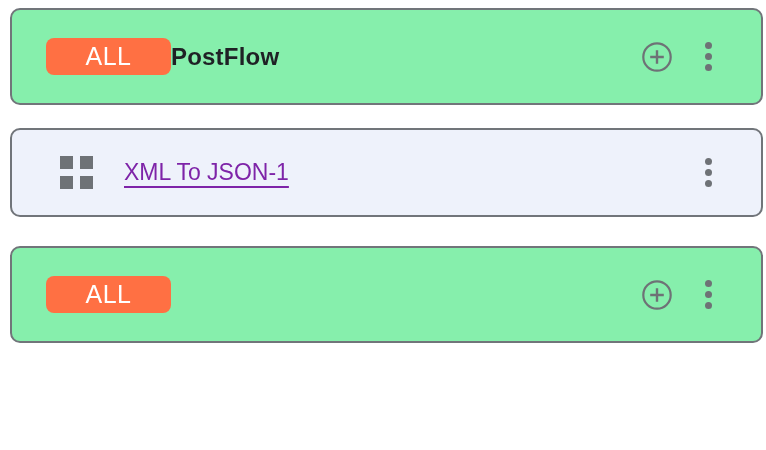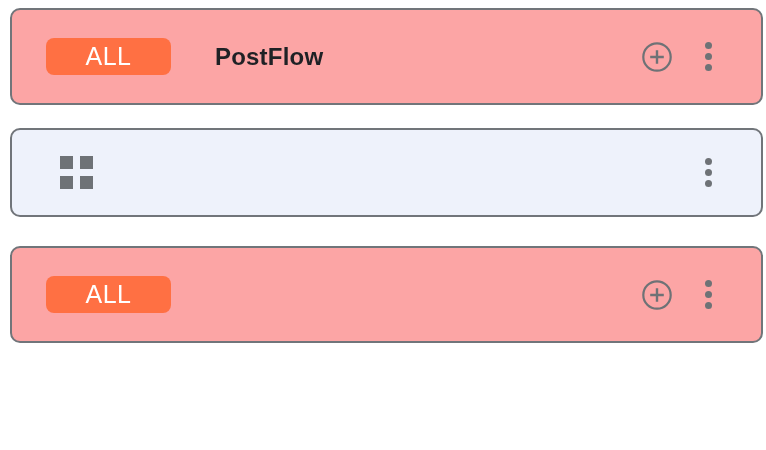--- a/index.html
+++ b/index.html
@@ -8,21 +8,21 @@
     background: #ffffff;
     font-family: "Liberation Sans", sans-serif;
     overflow: hidden;
   }
   .stage { padding: 8px 3px 0 10px; }
 
   .card {
     box-sizing: border-box;
     border: 2px solid #71757A;
     border-radius: 10px;
-    background: #fca5a5;
+    background: #86efac;
   }
   .card.gap-sm { margin-bottom: 23px; }
   .card.gap-lg { margin-bottom: 29px; }
   .card.highlight { background: #EEF2FB; }
 
   .flow-row {
     display: flex; align-items: center;
     height: 93px;
     padding: 0 41px 0 34px;
   }
@@ -34,21 +34,20 @@
     border-radius: 8px;
     display: flex; align-items: center; justify-content: center;
     color: #ffffff;
     font-size: 25px; font-weight: 500; letter-spacing: 0.5px;
     flex: 0 0 auto;
   }
   .badge.orange { background: #FF7043; }
   .badge.blue   { background: #3A6BD3; }
 
   .flow-title {
-    margin-left: 44px;
     font-size: 24px; font-weight: 700;
     color: #1F2125; letter-spacing: 0.2px;
     white-space: nowrap;
   }
 
   .spacer { flex: 1; }
 
   .icon-btn {
     background: none; border: none; padding: 0; margin: 0;
     display: flex; align-items: center; justify-content: center;
@@ -113,20 +112,21 @@
   </section>
 
   <section class="card highlight gap-lg">
     <div class="policy-row">
       <span class="grid-icon">
           <i></i>
           <i></i>
           <i></i>
           <i></i>
         </span>
+      <a class="policy-link">XML To JSON-1</a>
       <span class="spacer"></span>
       <button class="icon-btn kebab-btn">
         <span class="kebab">
             <i></i>
             <i></i>
             <i></i>
           </span>
       </button>
     </div>
   </section>

